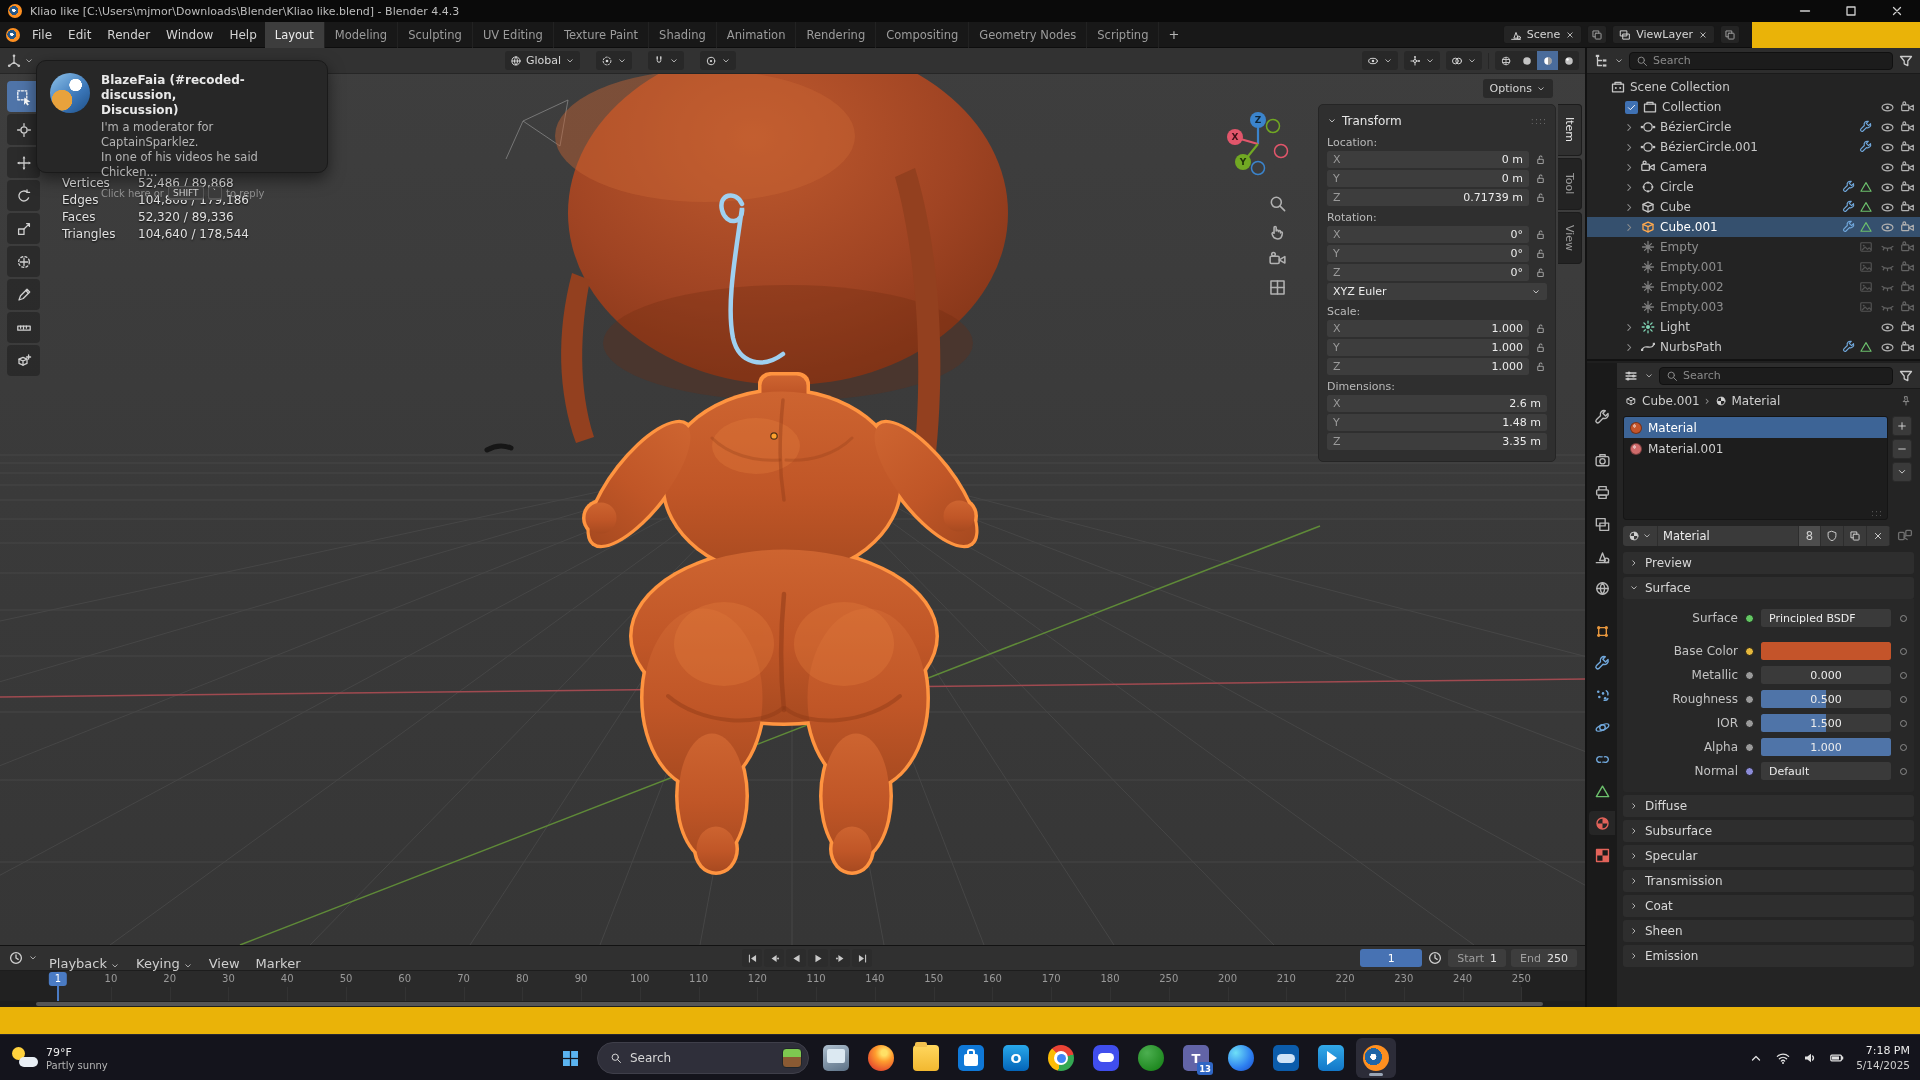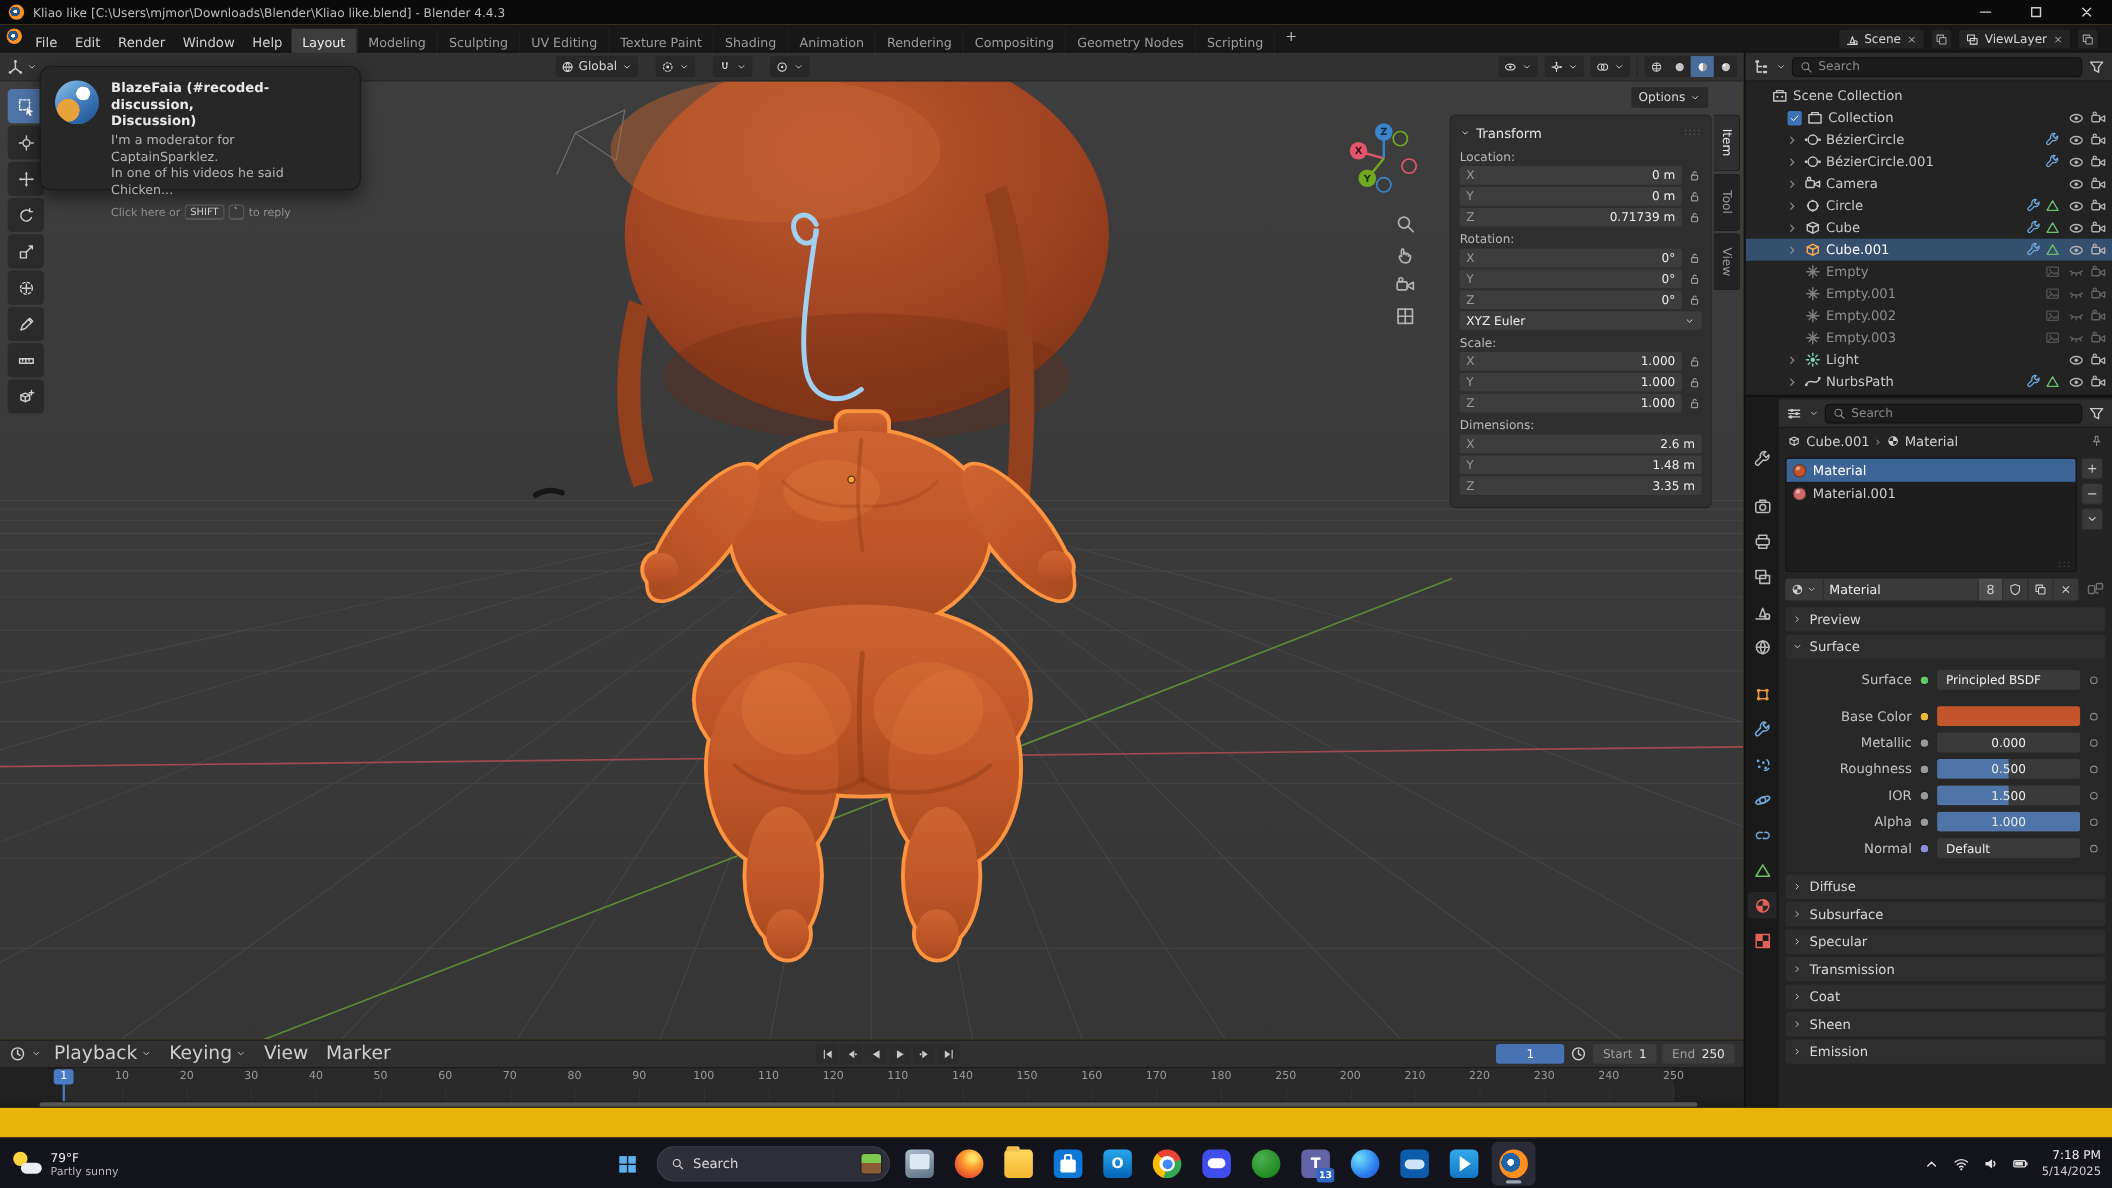--- a/index.html
+++ b/index.html
@@ -19,21 +19,21 @@
 .dimico{opacity:.45}
 
 
 .titlebar{position:absolute;left:0;top:0;width:1920px;height:22px;background:#0a0a0a;display:flex;align-items:center;padding-left:8px;gap:8px}
 .blogo{width:14px;height:14px;border-radius:50%;background:radial-gradient(circle at 42% 46%,#ffffff 0 15%,#265787 16% 40%,#ff9021 41%);flex:none}
 .title-text{font-size:11px;color:#bdbdbd;white-space:nowrap}
 .win-controls{margin-left:auto;display:flex;height:22px}
 .win-btn{width:46px;height:22px;display:flex;align-items:center;justify-content:center;color:#cfcfcf}
 
 
-.topbar{position:absolute;left:0;top:22px;width:1920px;height:26px;background:#181818;border-bottom:1px solid #0d0d0d;display:flex;align-items:flex-start;padding:4px 6px}
+.topbar{position:absolute;left:0;top:22px;width:1752px;height:26px;background:#181818;border-bottom:1px solid #0d0d0d;display:flex;align-items:center;padding:4px 6px}
 .menus{display:flex;align-items:center;margin-left:4px}
 .menu-item{padding:0 8px;height:26px;line-height:26px;font-size:12px;color:#d2d2d2}
 .workspaces{display:flex;align-items:center;margin-left:0;height:26px}
 .ws-tab{padding:0 10px;height:26px;line-height:26px;font-size:11.5px;color:#9c9c9c;border-right:1px solid #222;white-space:nowrap}
 .ws-tab.active{background:#3d3d3d;color:#ececec}
 .ws-add{padding:0 9px;color:#b5b5b5;font-size:13px}
 .tb-right{margin-left:auto;display:flex;align-items:center;gap:5px;padding-right:6px}
 .chip{display:flex;align-items:center;gap:5px;background:#242424;border:1px solid #171717;border-radius:3px;height:19px;padding:0 6px;font-size:11px;color:#d6d6d6}
 .sqbtn{width:20px;height:19px;background:#242424;border:1px solid #171717;border-radius:3px;display:flex;align-items:center;justify-content:center;color:#9f9f9f}
 
@@ -80,21 +80,21 @@
 .np-field.dd{justify-content:space-between;color:#ececec}
 .lockic{width:13px;height:13px;color:#9c9c9c}
 .np-tabs{position:absolute;left:1558px;top:56px;width:24px;display:flex;flex-direction:column;gap:2px;z-index:6}
 .np-tab{writing-mode:vertical-rl;height:52px;display:flex;align-items:center;justify-content:center;background:#232323;color:#9b9b9b;font-size:11px;border:1px solid #1c1c1c;border-left:none;border-radius:0 4px 4px 0}
 .np-tab.active{background:#2f2f2f;color:#e9e9e9}
 
 
 .timeline{position:absolute;left:0;top:945px;width:1585px;height:62px;background:#262626;border-top:1px solid #121212}
 .tl-header{height:25px;background:#303030;border-bottom:1px solid #1d1d1d;display:flex;align-items:center;padding:0 8px;gap:4px;position:relative}
 .tl-menus{display:flex;align-items:center;gap:2px}
-.tl-menu{display:flex;align-items:center;gap:3px;padding:0 7px;font-size:17px;color:#cfcfcf;height:25px}
+.tl-menu{display:flex;align-items:flex-end;gap:3px;padding:0 7px;font-size:13px;color:#cfcfcf;height:25px}
 .transport{position:absolute;left:742px;display:flex;gap:2px}
 .t-btn{width:20px;height:18px;border-radius:3px;background:#2c2c2c;display:flex;align-items:center;justify-content:center;color:#c9c9c9}
 .t-btn .ic{width:13px;height:13px}
 .tlh-right{margin-left:auto;display:flex;align-items:center;gap:5px}
 .frame-field{width:62px;height:18px;background:#4772b3;border-radius:3px;color:#fff;font-size:11px;display:flex;align-items:center;justify-content:center}
 .se-field{height:18px;background:#3d3d3d;border-radius:3px;padding:0 9px;display:flex;align-items:center;gap:6px;font-size:11px;color:#e4e4e4}
 .se-field .dim{color:#9f9f9f}
 .tl-ruler{position:relative;height:31px;background:#2a2a2a;overflow:hidden}
 .tick{position:absolute;top:2px;font-size:10px;color:#9a9a9a;transform:translateX(-50%)}
 .tickline{position:absolute;top:16px;bottom:0;width:1px;background:#333}
@@ -681,20 +681,30 @@
         </div>
         <div class="notif-hint">
           <span>Click here or</span>
           <span class="key">SHIFT</span>
           <span class="key">`</span>
           <span>to reply</span>
         </div>
       </div>
     </div>
 
+    <div class="vp-stats" id="stats">
+        <div>Vertices</div>
+        <div>52,486 / 89,868</div>
+        <div>Edges</div>
+        <div>104,808 / 179,186</div>
+        <div>Faces</div>
+        <div>52,320 / 89,336</div>
+        <div>Triangles</div>
+        <div>104,640 / 178,544</div>
+      </div>
 
     <svg class="gizmo" id="gizmo" viewBox="0 0 72 72">
         <line x1="36" y1="36" x2="36" y2="14" stroke="#3b84cc" stroke-width="2.2"></line>
 <line x1="36" y1="36" x2="15" y2="30" stroke="#e2566b" stroke-width="2.2"></line>
 <line x1="36" y1="36" x2="23" y2="52" stroke="#71a823" stroke-width="2.2"></line>
 <circle cx="36" cy="12" r="8" fill="#3b84cc"></circle>
         <text x="36" y="15" text-anchor="middle" font-size="9" font-weight="bold" fill="#0e2638">Z</text>
 <circle cx="13" cy="29" r="8" fill="#e2566b"></circle>
         <text x="13" y="32" text-anchor="middle" font-size="9" font-weight="bold" fill="#3d0f16">X</text>
 <circle cx="21" cy="54" r="8" fill="#71a823"></circle>

